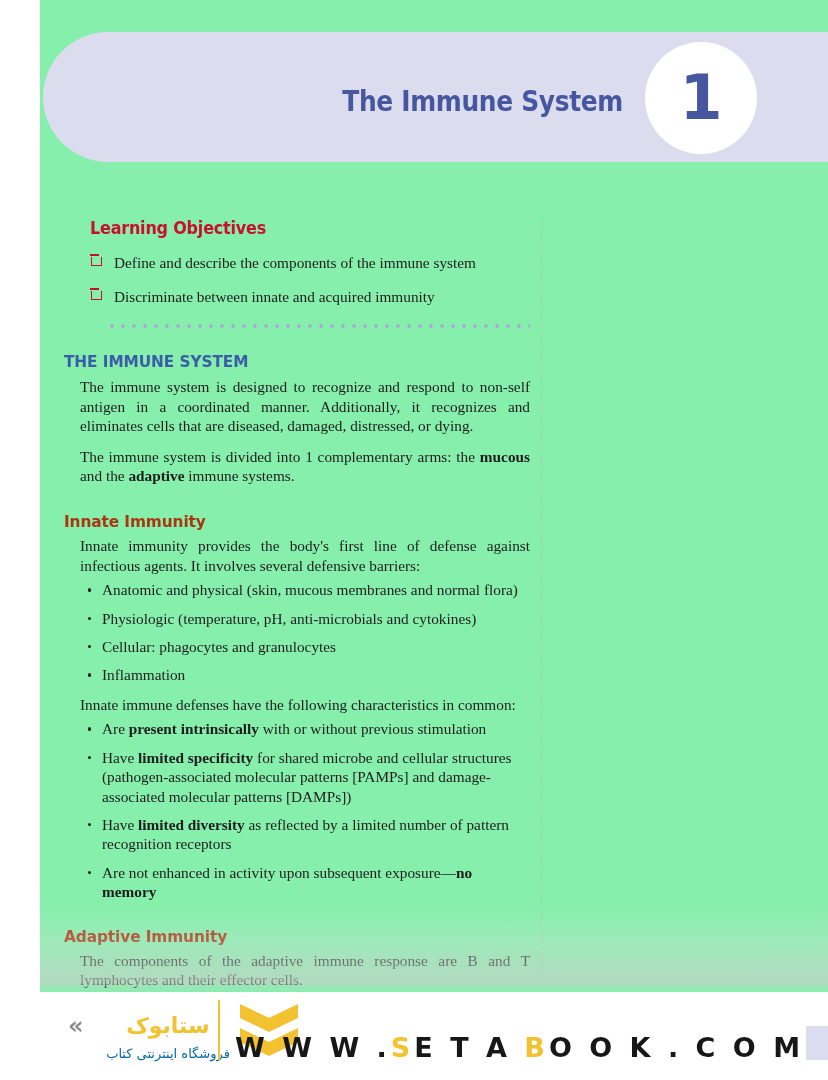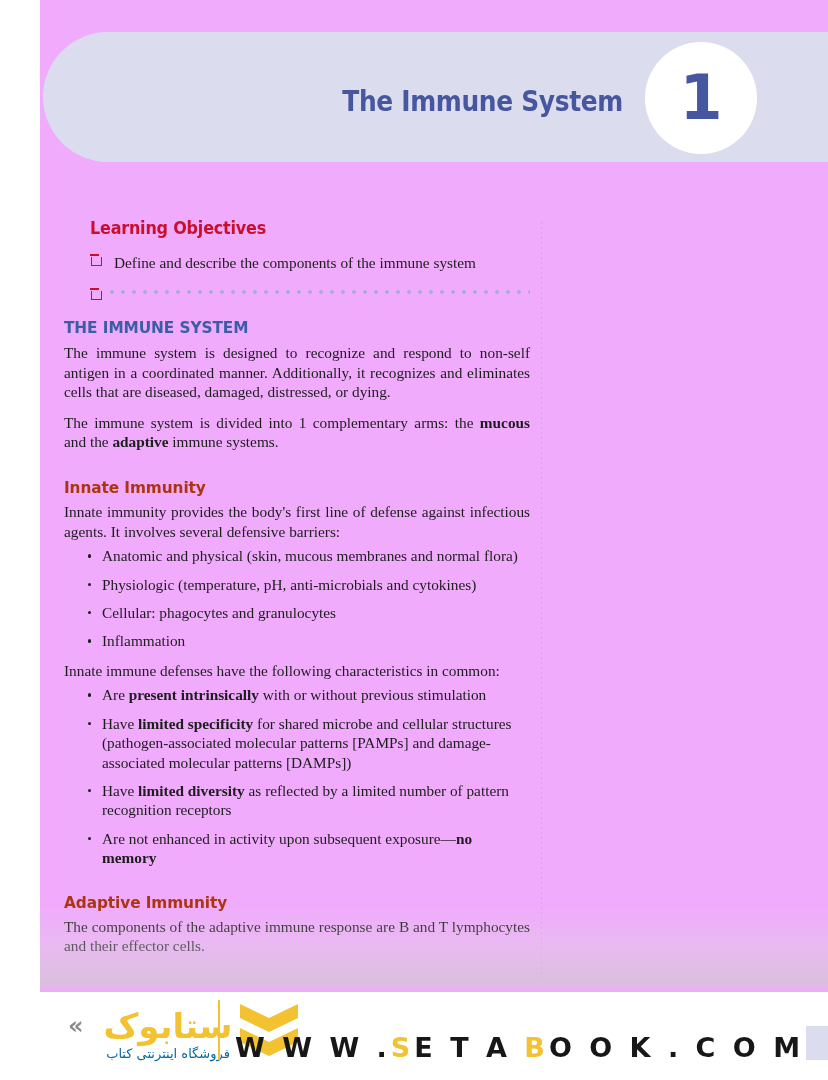--- a/index.html
+++ b/index.html
@@ -14,21 +14,21 @@
     overflow: hidden;
     font-family: "Liberation Serif", "DejaVu Serif", serif;
   }
 
   
   #page-sheet {
     position: absolute;
     left: 0; top: 0;
     width: 828px;
     height: 992px;
-    background: #f0abfc;
+    background: #86efac;
     overflow: hidden;
   }
   
   #page-bottom-fade {
     position: absolute;
     left: 40px;
     top: 905px;
     width: 788px;
     height: 87px;
     background: linear-gradient(to bottom,
@@ -180,21 +180,21 @@
     transform: scaleX(0.93);
     transform-origin: left center;
   }
 
   
   .para {
     font-size: 15.3px;
     line-height: 19.6px;
     color: #1d1d1d;
     text-align: justify;
-    margin: 0 0 11px 0;
+    margin: 0 0 11px 16px;
   }
   .para.tight { margin-bottom: 4px; }
   .para b { font-weight: bold; }
 
   .bullet-list { margin: 5px 0 10px 0; padding: 0; list-style: none; }
   .bullet-item {
     position: relative;
     padding-left: 38px;
     margin-bottom: 9px;
     font-size: 15.3px;
@@ -234,21 +234,21 @@
   #brand-wordmark {
     position: absolute;
     left: 8px;
     top: 6px;
     width: 200px;
     height: 40px;
     direction: rtl;
     text-align: center;
     font-family: "DejaVu Sans", sans-serif;
     font-weight: bold;
-    font-size: 34px;
+    font-size: 22px;
     color: #f2c230;
     letter-spacing: -1px;
     line-height: 40px;
   }
   #brand-chevron {
     position: absolute;
     left: 8px;
     top: 14px;
     font-family: "DejaVu Sans", sans-serif;
     font-size: 24px;
@@ -338,20 +338,21 @@
   <div id="content-col">
 
     <div id="lo-heading">Learning Objectives</div>
 
     <div class="lo-item">
       <span class="lo-checkbox"></span>
       <span>Define and describe the components of the immune system</span>
     </div>
     <div class="lo-item">
       <span class="lo-checkbox"></span>
+      <span>Discriminate between innate and acquired immunity</span>
     </div>
 
     <div id="dotted-separator"></div>
 
     <div class="h-blue">THE IMMUNE SYSTEM</div>
     <p class="para">The immune system is designed to recognize and respond to non-self antigen in a coordinated manner. Additionally, it recognizes and eliminates cells that are diseased, damaged, distressed, or dying.</p>
     <p class="para"><span>The immune system is divided into 1 complementary arms: the </span><b>mucous</b><span> and the </span><b>adaptive</b><span> immune systems.</span></p>
 
     <div class="section-gap"></div>
 

